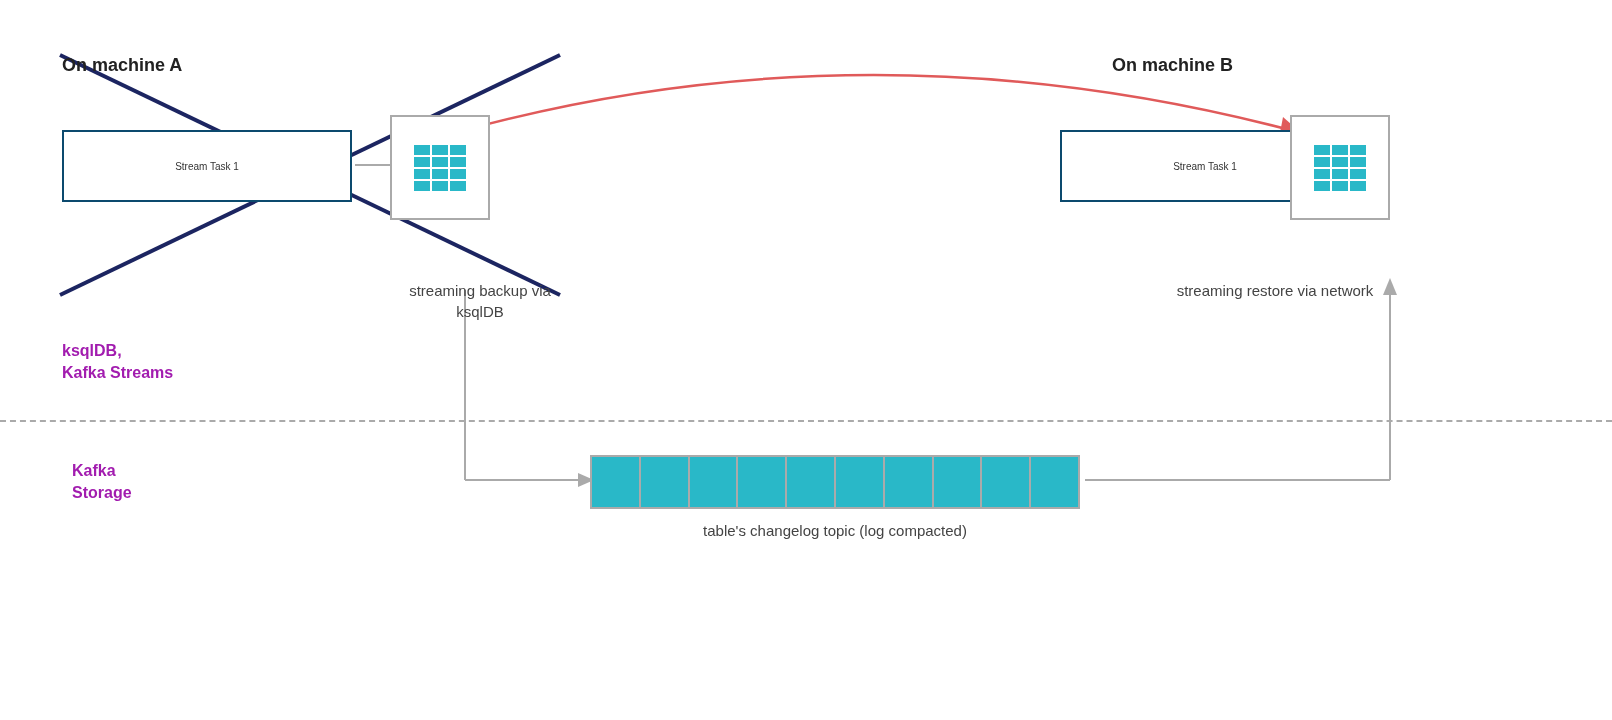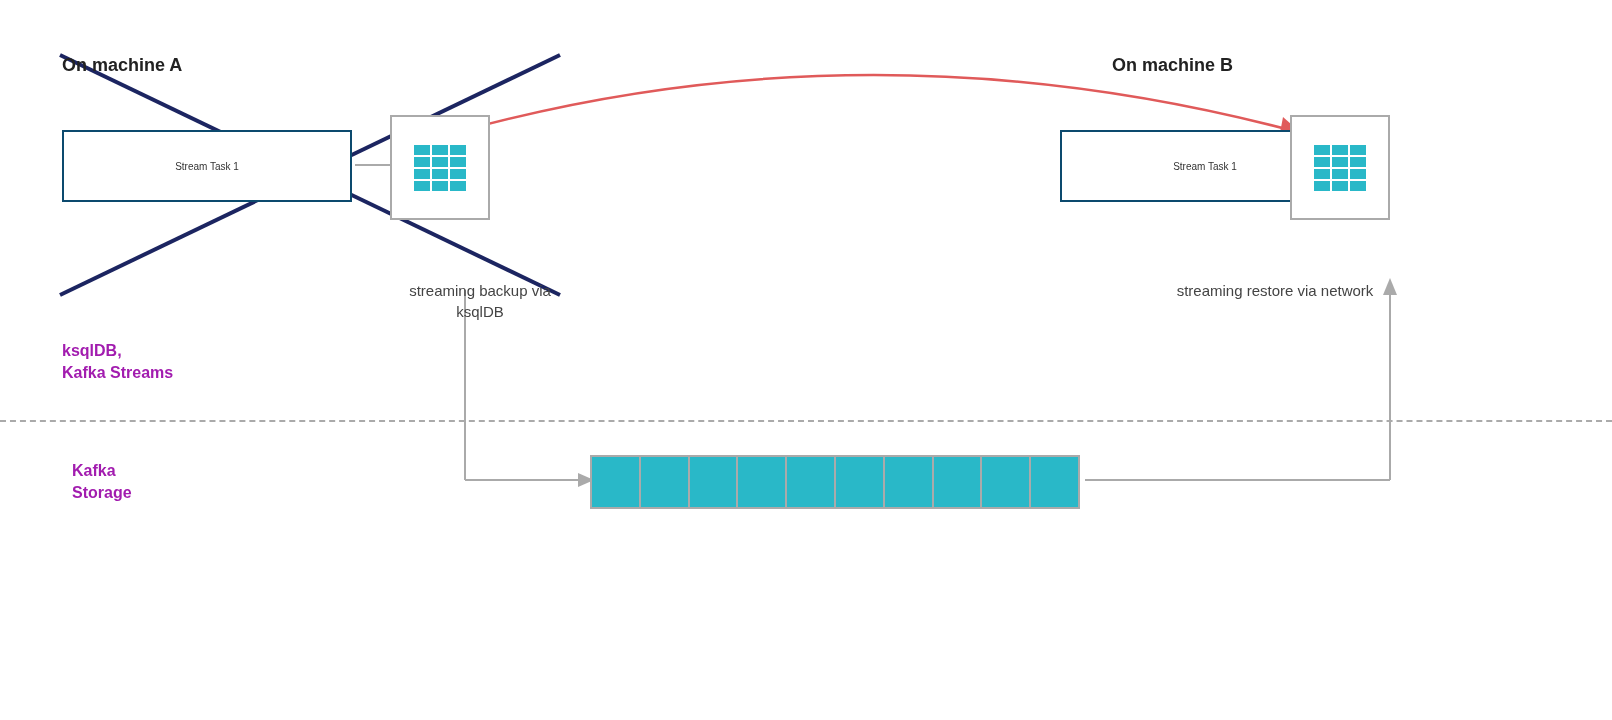--- a/index.html
+++ b/index.html
@@ -200,14 +200,16 @@
     <div class="changelog-cell" style="flex:1;"></div>
     <div class="changelog-cell" style="flex:1;"></div>
     <div class="changelog-cell" style="flex:1;"></div>
     <div class="changelog-cell" style="flex:1;"></div>
     <div class="changelog-cell" style="flex:1;"></div>
     <div class="changelog-cell" style="flex:1;"></div>
     <div class="changelog-cell" style="flex:1;"></div>
     <div class="changelog-cell" style="flex:1; border-right:none;"></div>
   </div>
 
+  <div class="annotation" style="left:590px; top:520px; width:490px;">table's changelog topic
+(log compacted)</div>
 
 </div>
 
 </body></html>

